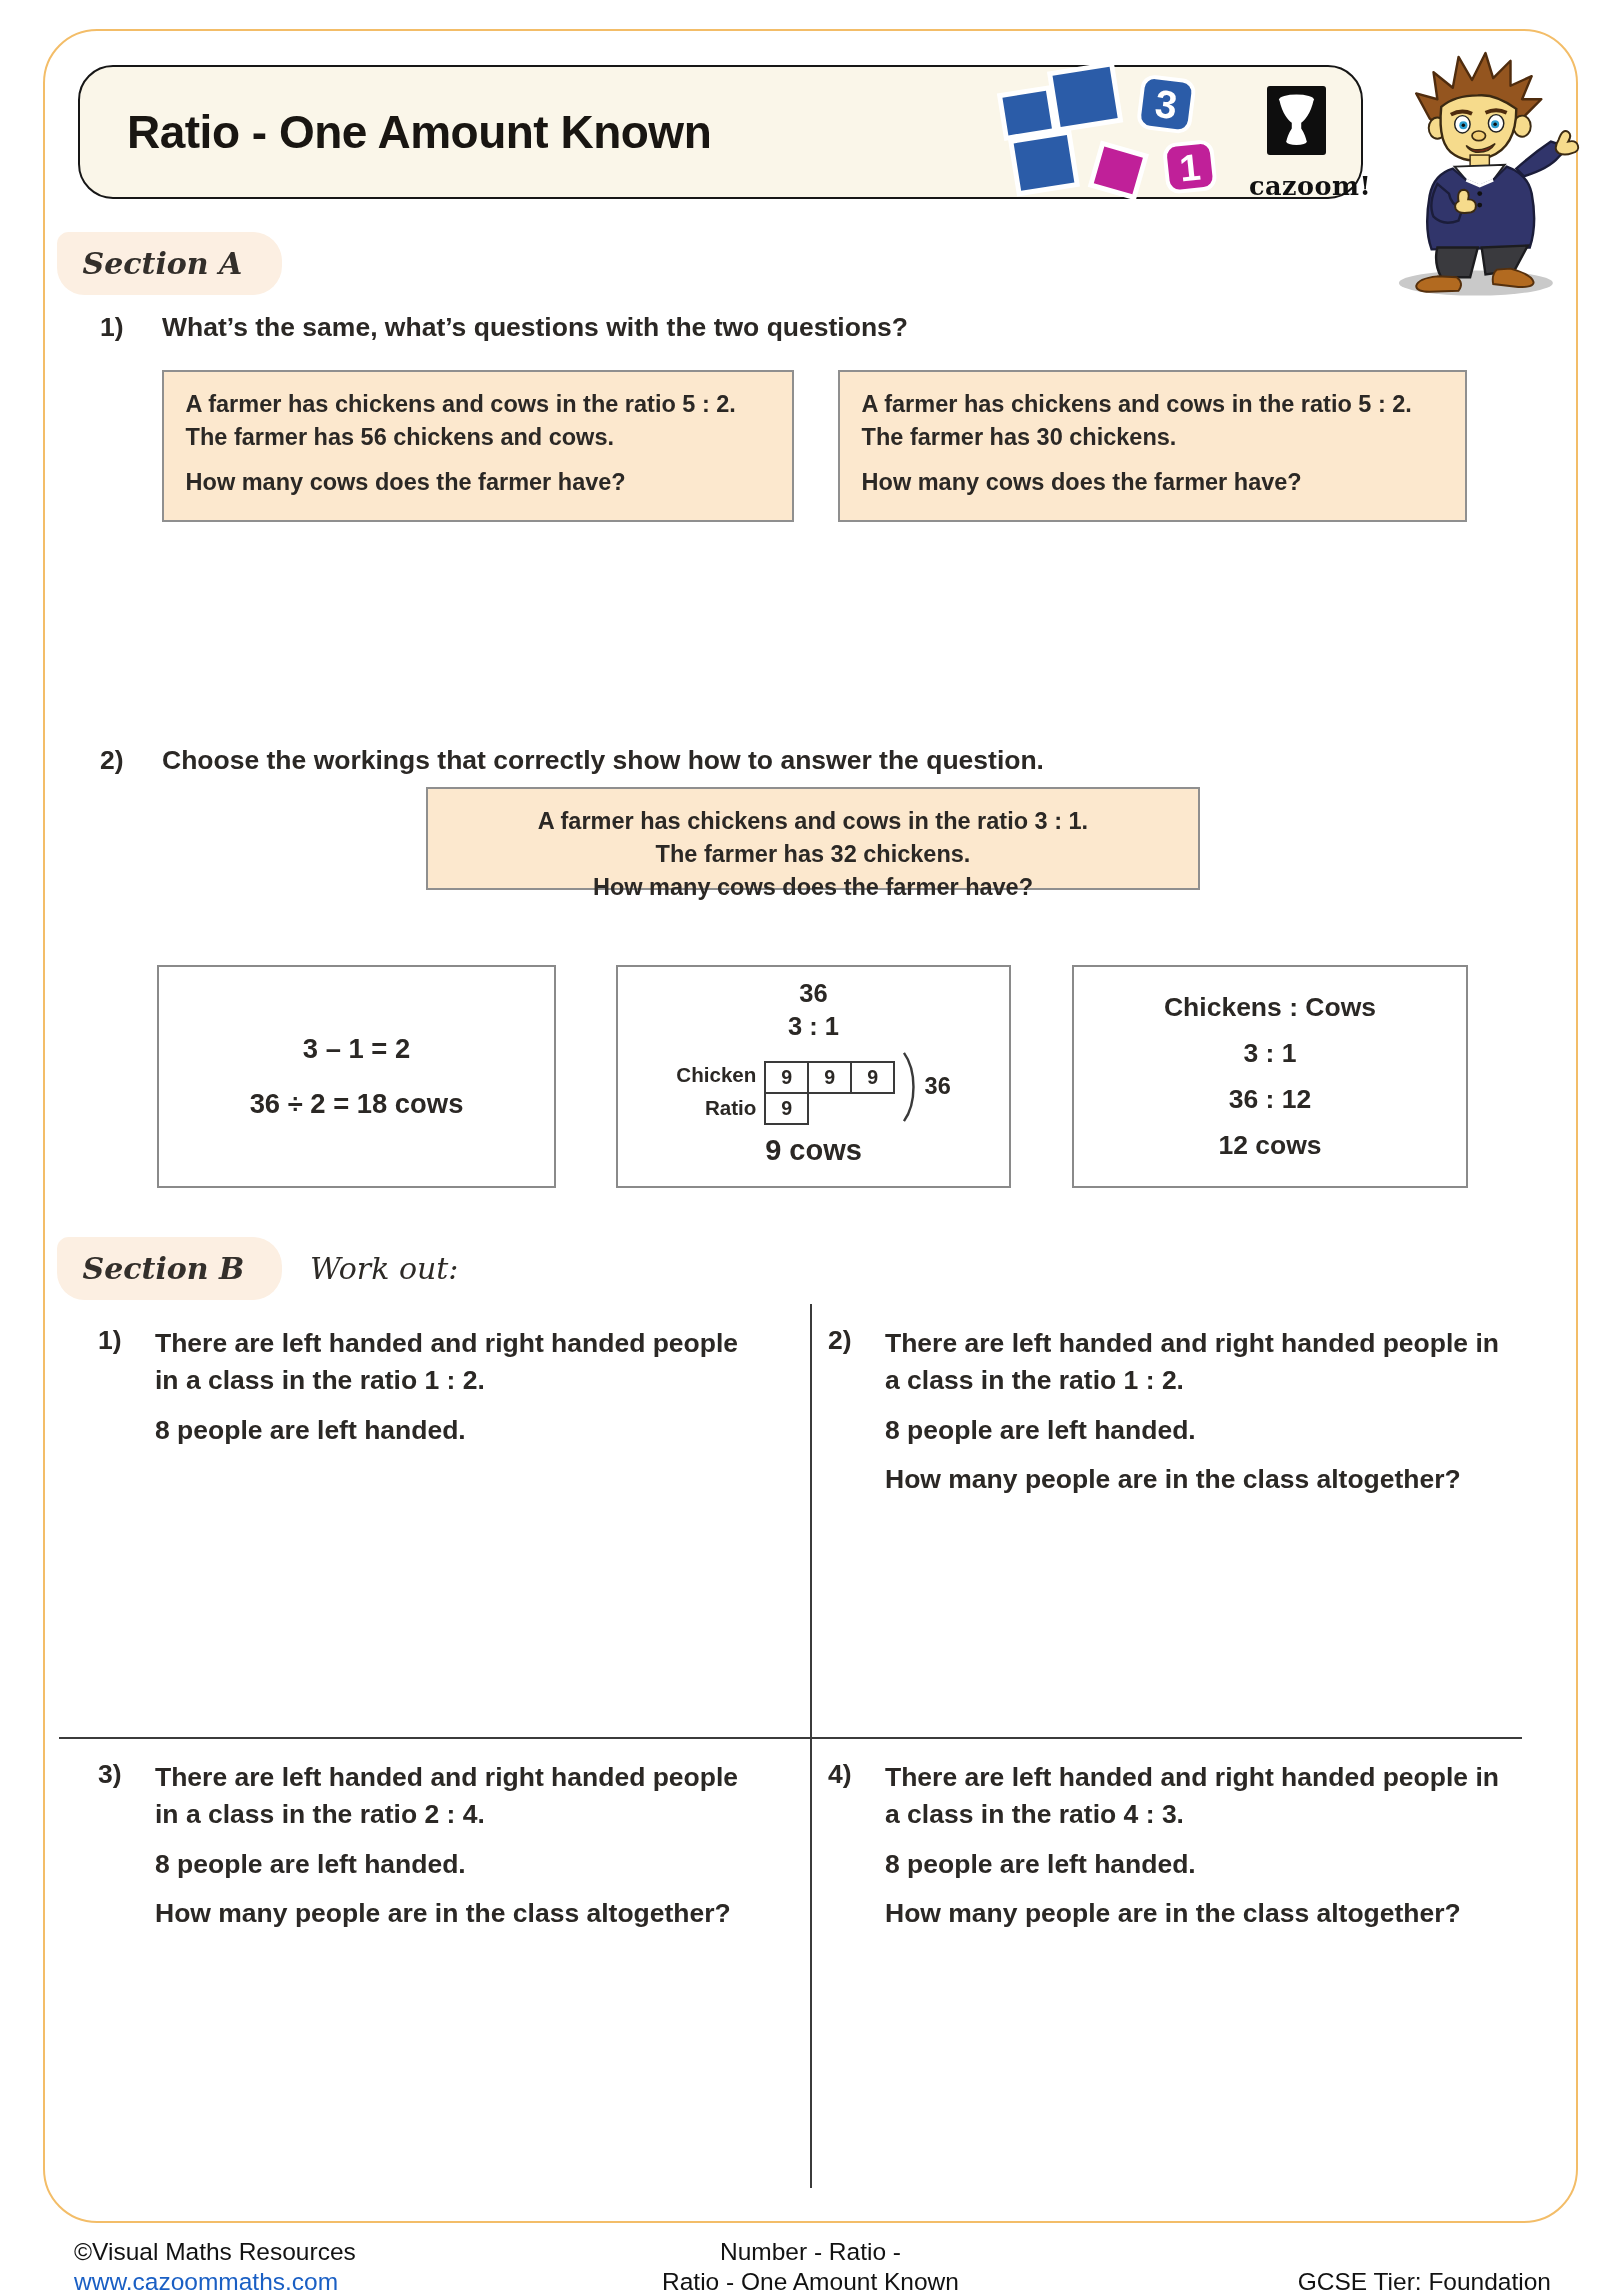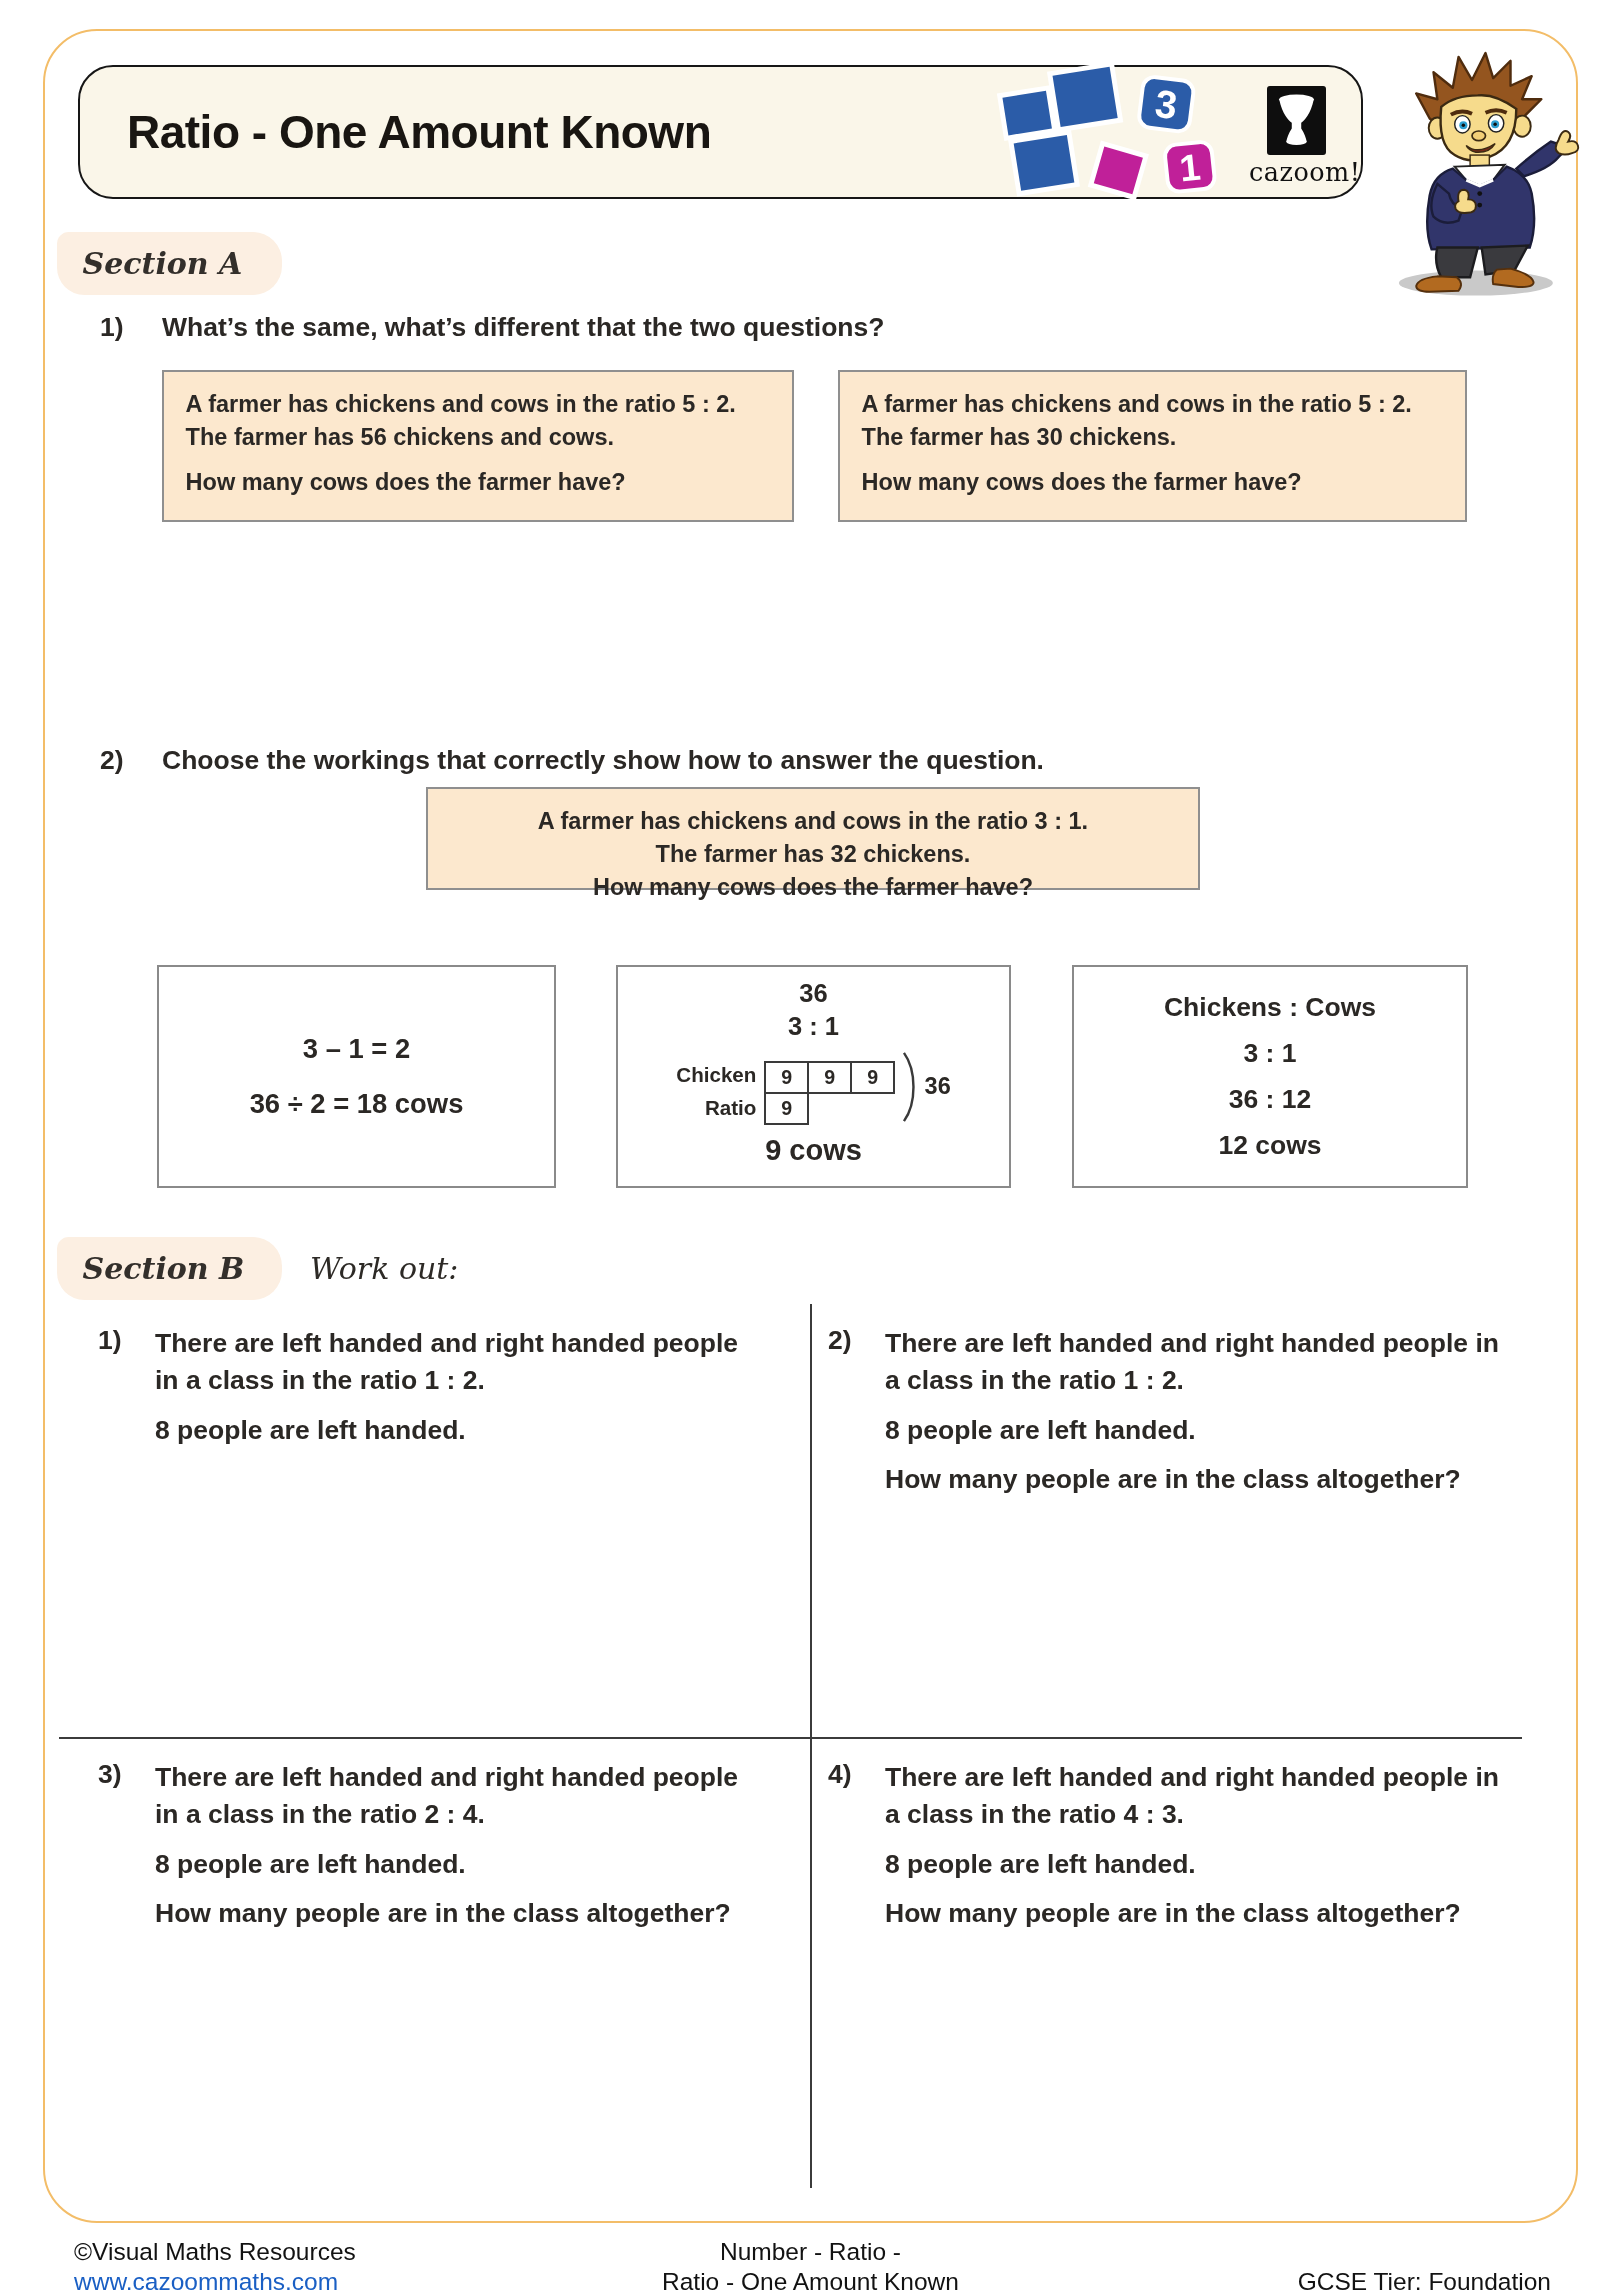--- a/index.html
+++ b/index.html
@@ -25,22 +25,22 @@
   #page-title {
     padding-left:47px; font-size:46px; font-weight:bold; letter-spacing:-0.5px; color:#191612;
   }
   #logo-tiles { left:992px; top:61px; width:235px; height:147px; }
   #cazoom-logo { left:1249px; top:86px; width:94px; text-align:center; }
   .cazoom-box {
     width:59px; height:69px; background:#0e0e0e; margin:0 auto;
     display:flex; align-items:center; justify-content:center; border-radius:2.9px;
   }
   .cazoom-text {
-    font-family:"DejaVu Serif", serif; font-weight:normal; font-size:25.5px;
-    margin-top:2px; letter-spacing:0.5px; color:#111;
+    font-family:"DejaVu Serif", serif; font-weight:bold; font-size:25.5px;
+    margin-top:16px; letter-spacing:0.5px; color:#111;
   }
   #boy { left:1370px; top:39px; width:231px; height:261px; }
 
   
   .section-pill {
     width:225px; height:63px; background:#FCEFE2;
     border-radius:11.8px 29px 29px 27.4px;
     display:flex; align-items:center; padding-left:25.5px;
   }
   .section-pill span {
@@ -194,21 +194,21 @@
   <path d="M116,216 L164,214 L150,240 L120,244 Z" fill="#3A3A3E" stroke="#1c1c1f" stroke-width="2.5"></path>
   <path d="M70,246 q-20,2 -22,10 q0,6 14,6 l30,-1 q6,-8 -2,-14 z" fill="#B26A20" stroke="#55300d" stroke-width="2"></path>
   <path d="M146,238 q22,6 24,14 q0,6 -16,5 l-26,-3 q-2,-10 4,-15 z" fill="#B26A20" stroke="#55300d" stroke-width="2"></path>
 </svg>
 
 <div class="abs section-pill" id="section-a-pill">
   <span>Section A</span>
 </div>
 
 <div class="abs qnum" id="qa1-num">1)</div>
-<div class="abs qprompt" id="qa1-prompt">What’s the same, what’s different that the two questions?</div>
+<div class="abs qprompt" id="qa1-prompt">What’s the same, what’s questions with the two questions?</div>
 
 <div class="abs peach" id="boxA1">
   <p>A farmer has chickens and cows in the ratio 5 : 2. The farmer has 56 chickens and cows.</p>
   <p>How many cows does the farmer have?</p>
 </div>
 <div class="abs peach" id="boxA2">
   <p>A farmer has chickens and cows in the ratio 5 : 2. The farmer has 30 chickens.</p>
   <p>How many cows does the farmer have?</p>
 </div>
 

